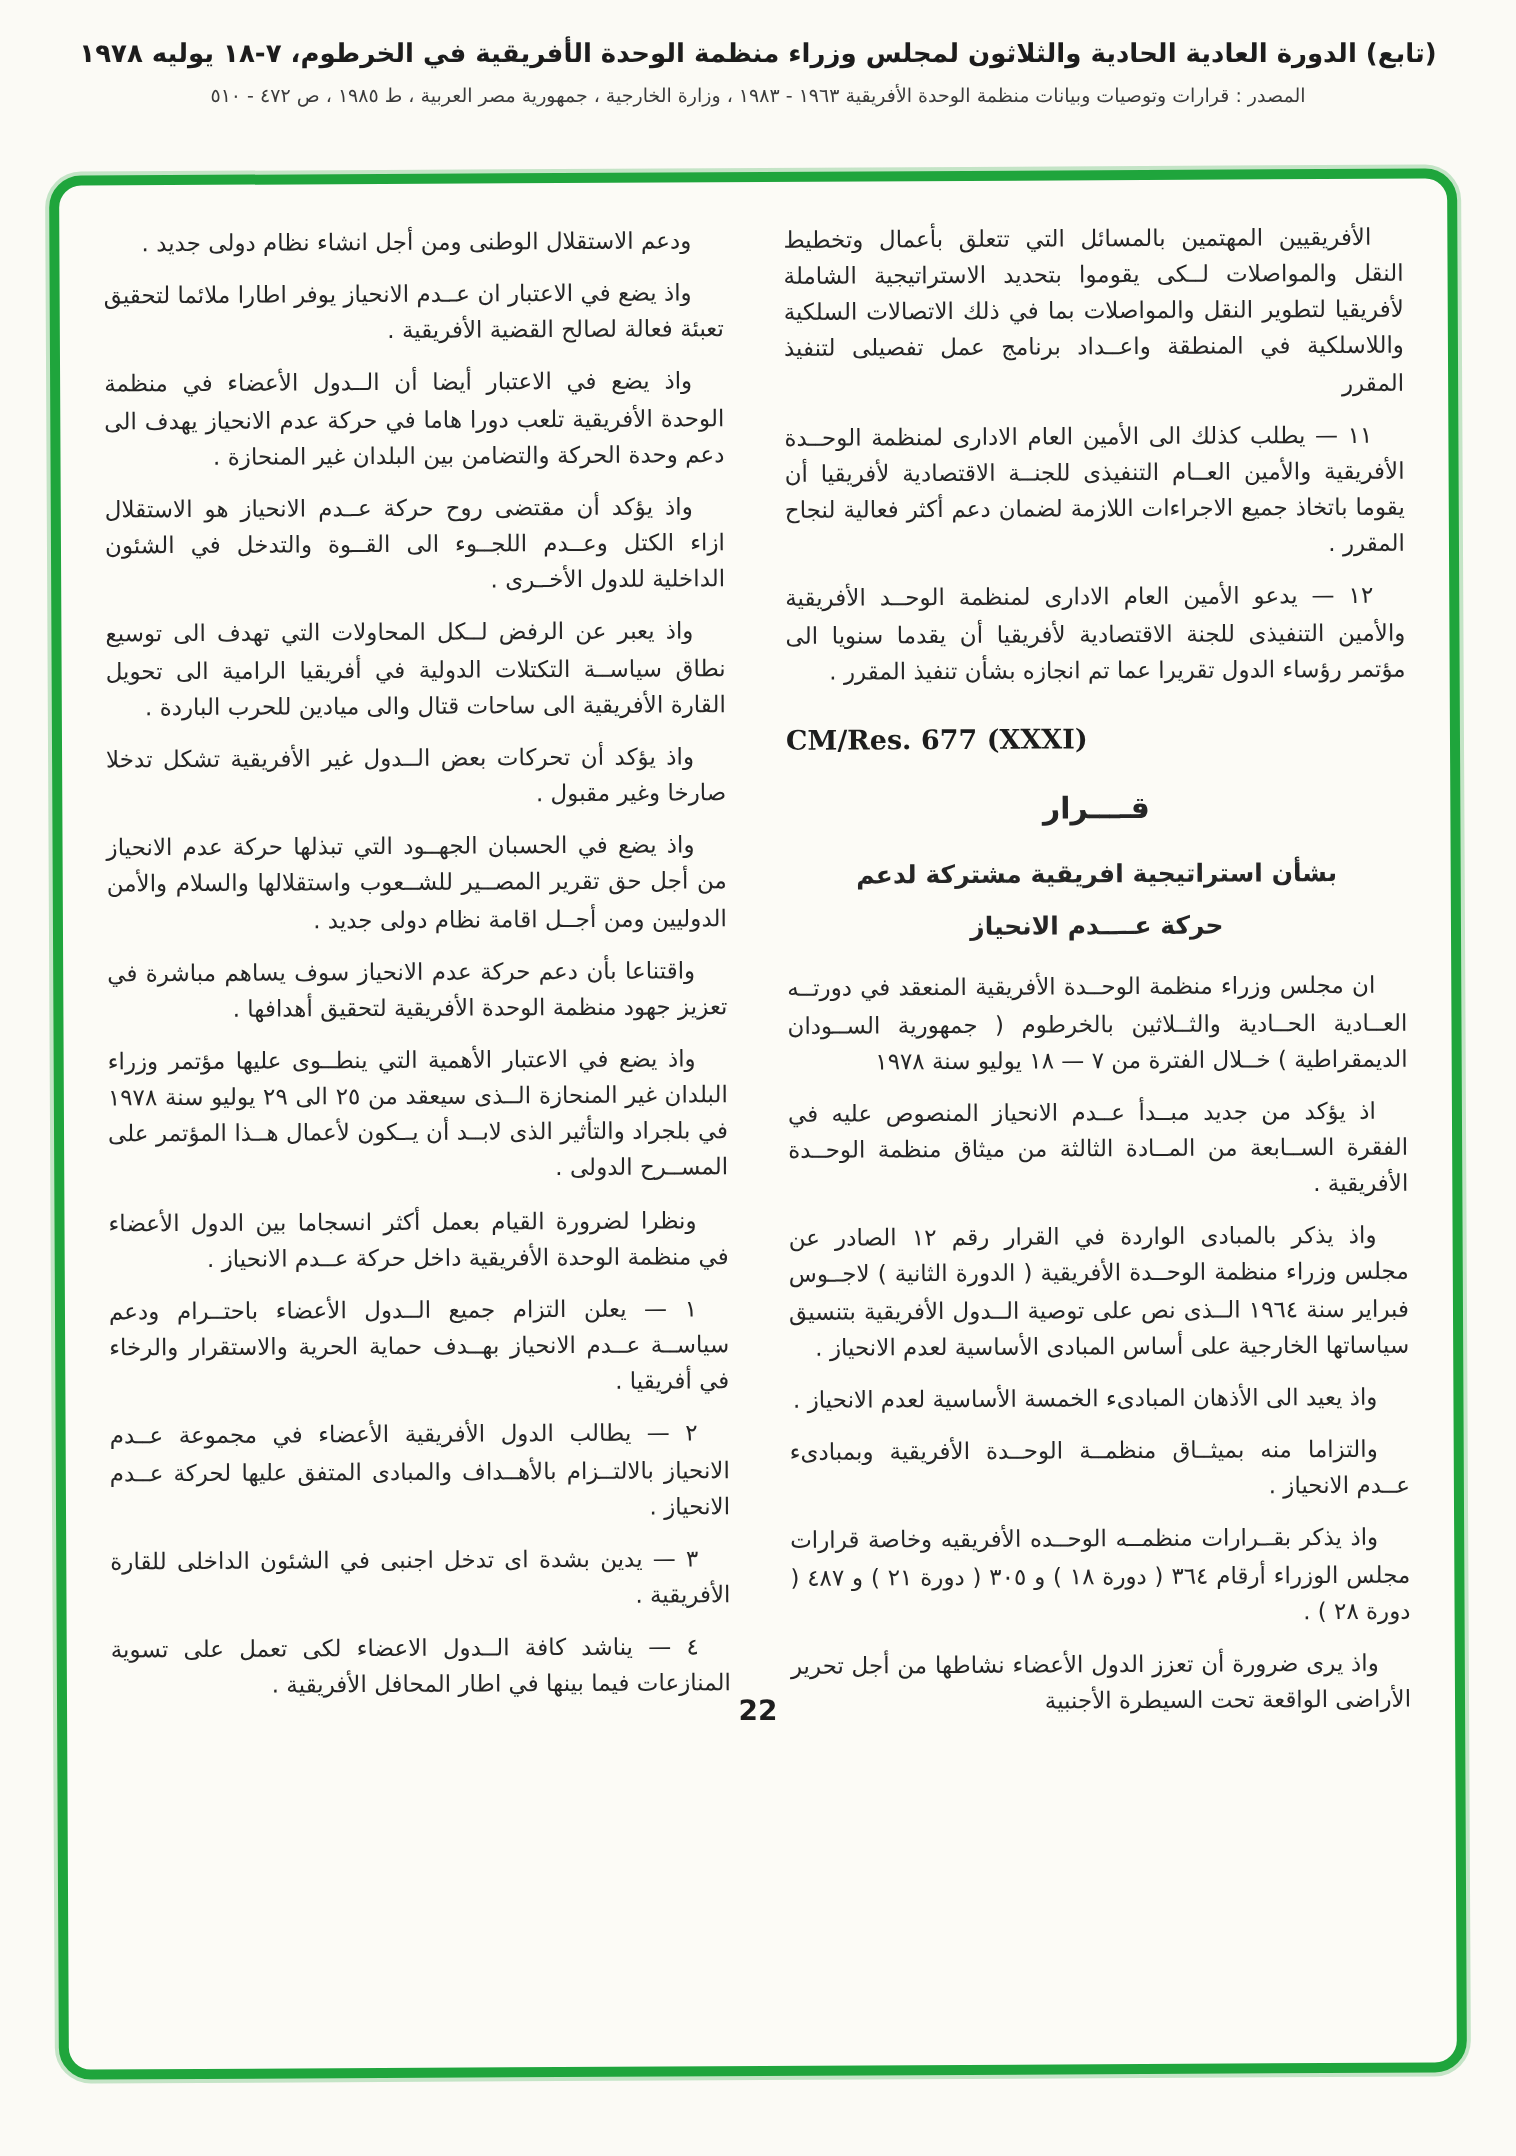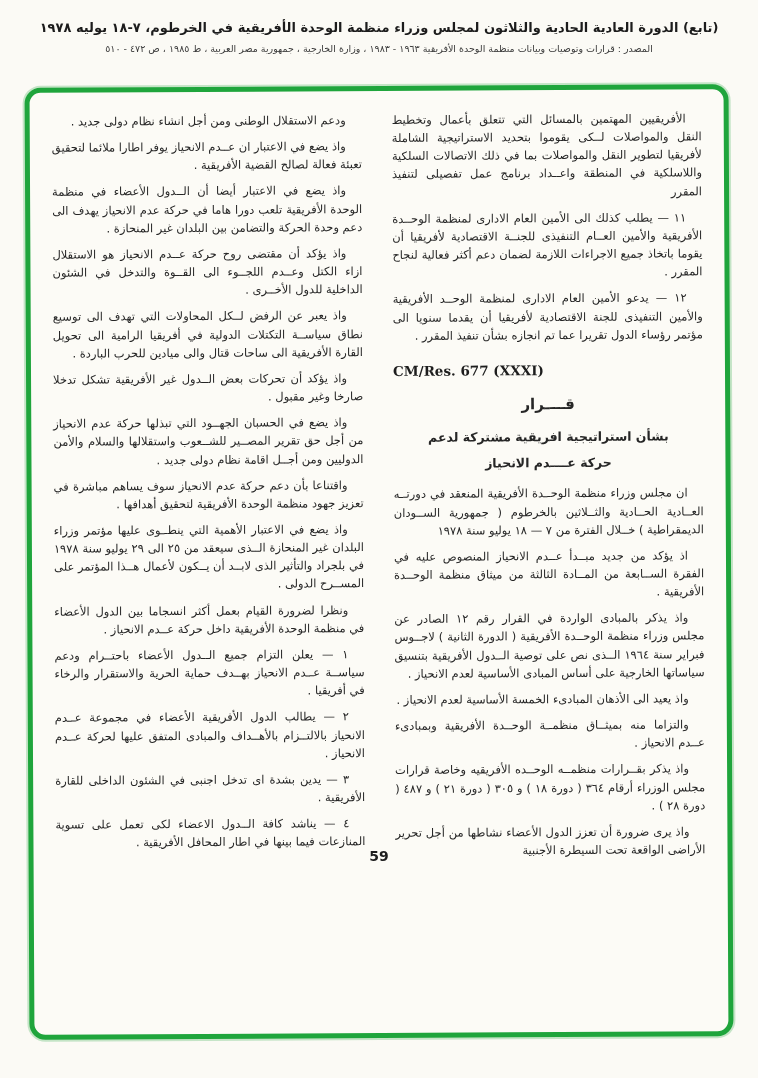--- a/index.html
+++ b/index.html
@@ -139,15 +139,15 @@
         <p class="para">ونظرا لضرورة القيام بعمل أكثر انسجاما بين الدول الأعضاء في منظمة الوحدة الأفريقية داخل حركة عــدم الانحياز .</p>
         <p class="para">١ — يعلن التزام جميع الــدول الأعضاء باحتــرام ودعم سياســة عــدم الانحياز بهــدف حماية الحرية والاستقرار والرخاء في أفريقيا .</p>
         <p class="para">٢ — يطالب الدول الأفريقية الأعضاء في مجموعة عــدم الانحياز بالالتــزام بالأهــداف والمبادى المتفق عليها لحركة عــدم الانحياز .</p>
         <p class="para">٣ — يدين بشدة اى تدخل اجنبى في الشئون الداخلى للقارة الأفريقية .</p>
         <p class="para">٤ — يناشد كافة الــدول الاعضاء لكى تعمل على تسوية المنازعات فيما بينها في اطار المحافل الأفريقية .</p>
       </div>
 
     </div>
   </div>
 
-  <div class="page-number">59</div>
+  <div class="page-number">22</div>
 
 </div>
 
 </body></html>

